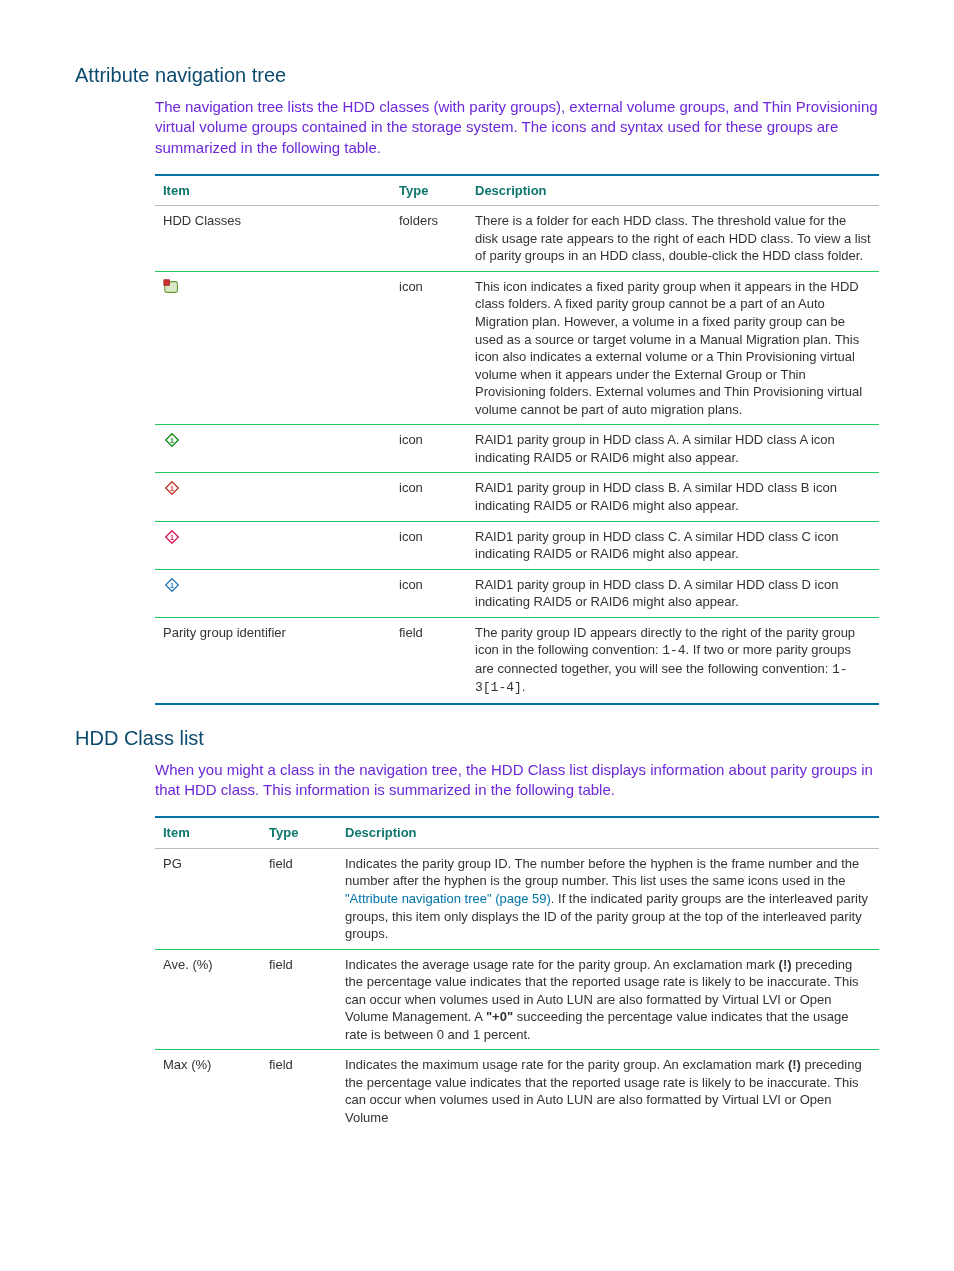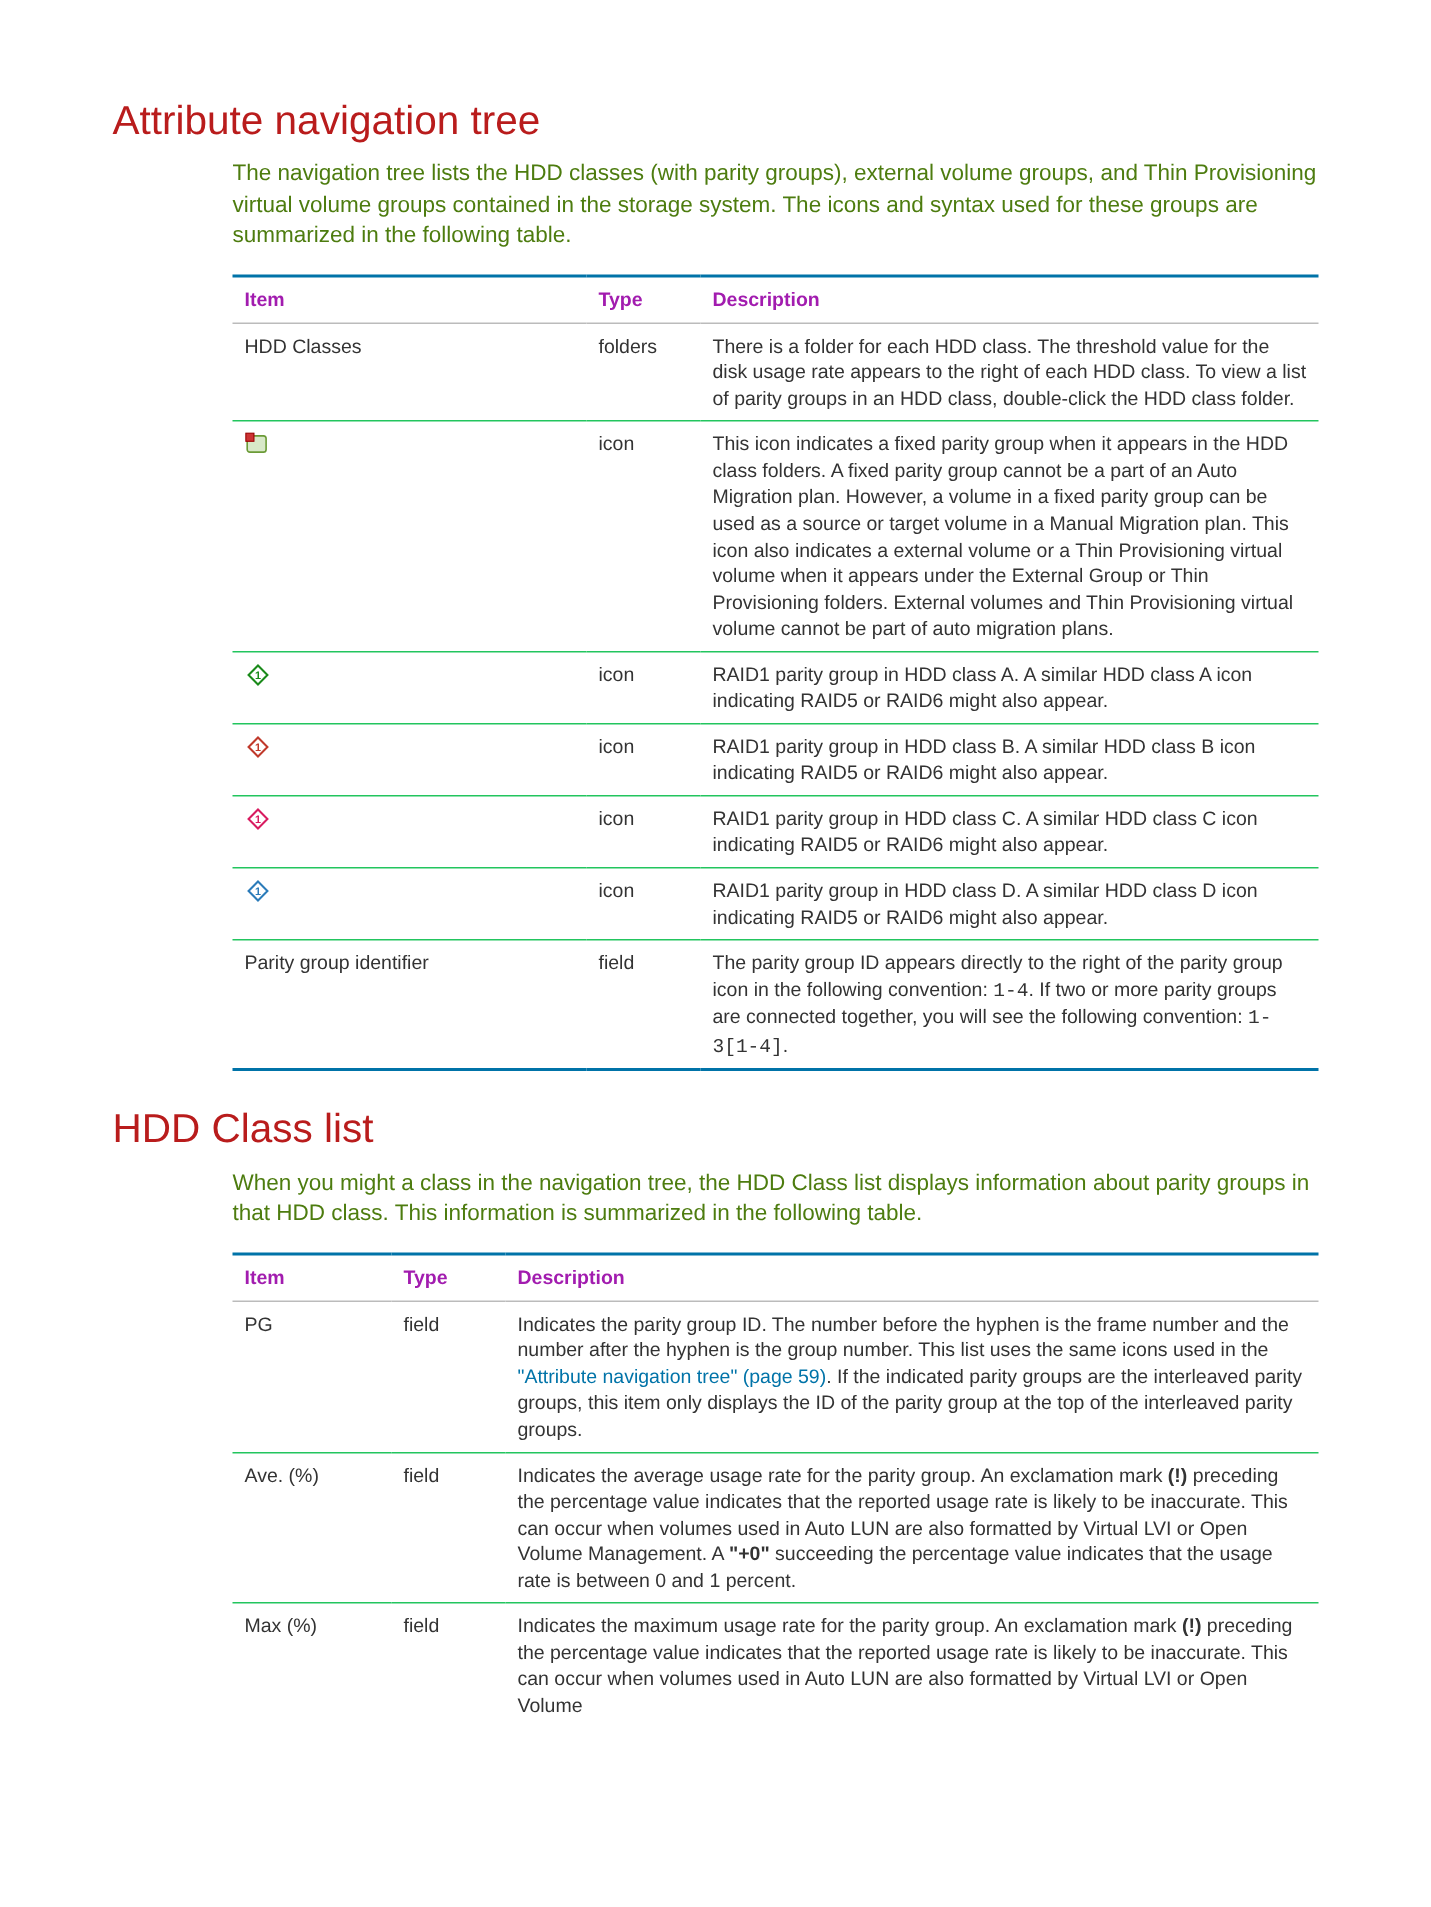--- a/index.html
+++ b/index.html
@@ -7,47 +7,47 @@
     font-size: 14px;
     color: #333;
     margin: 0;
     padding: 50px 75px 30px 75px;
     width: 954px;
     box-sizing: border-box;
     line-height: 1.35;
     font-weight: 300;
   }
   h2.section {
-    color: #b91c1c;
+    color: #0c4a6e;
     font-weight: 300;
-    font-size: 27px;
+    font-size: 20px;
     margin: 12px 0 8px 0;
   }
   p.intro {
     margin: 0 0 16px 80px;
     font-size: 15px;
-    color: #4d7c0f;
+    color: #6d28d9;
   }
   table {
     border-collapse: collapse;
     width: calc(100% - 80px);
     margin-left: 80px;
     margin-bottom: 20px;
   }
   th, td {
     text-align: left;
     vertical-align: top;
     padding: 6px 8px;
     font-size: 13px;
   }
   th {
     border-top: 2px solid #0073a8;
     border-bottom: 1px solid #bbb;
     font-weight: bold;
-    color: #a21caf;
+    color: #0f766e;
   }
   td {
     border-bottom: 1px solid #22c55e;
   }
   .strong { font-weight: bold; }
   a { color: #0073a8; text-decoration: none; }
   .mono-inline { font-family: Liberation Mono, monospace; }
   .icon-box { display:inline-block; width:18px; height:18px; }
   tr:last-child td { border-bottom: 2px solid #0073a8; }
 </style>

